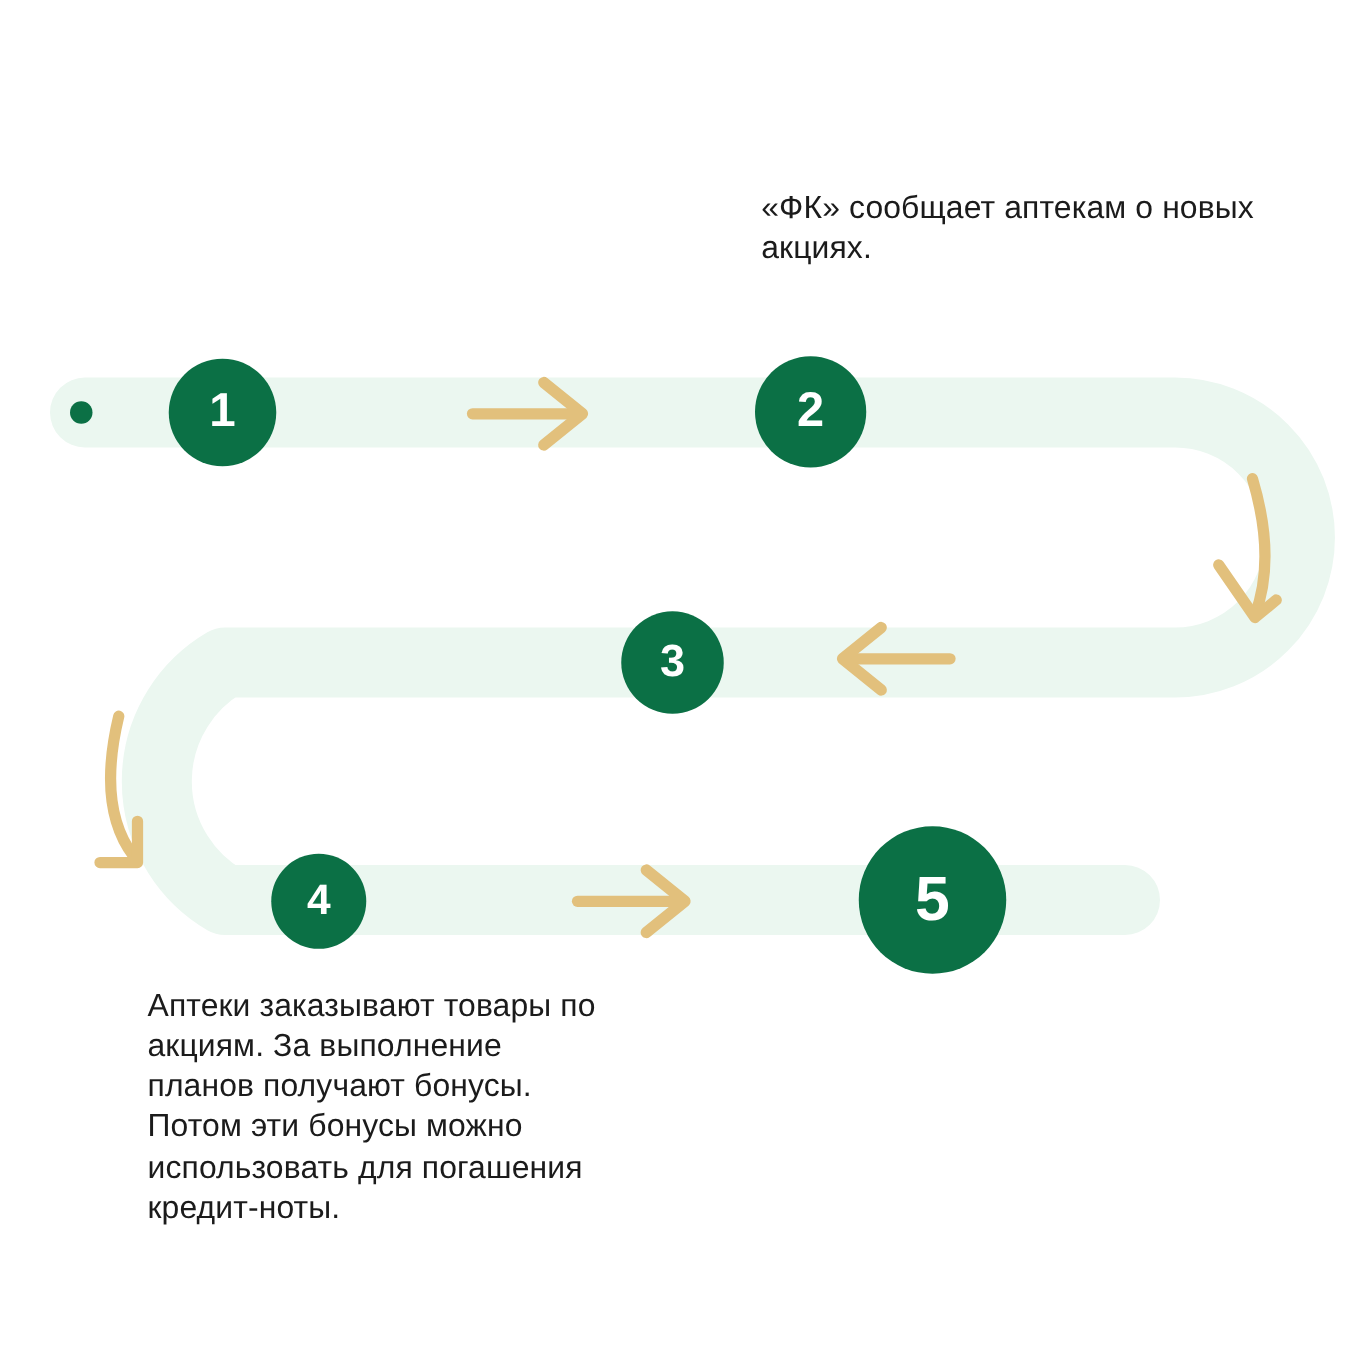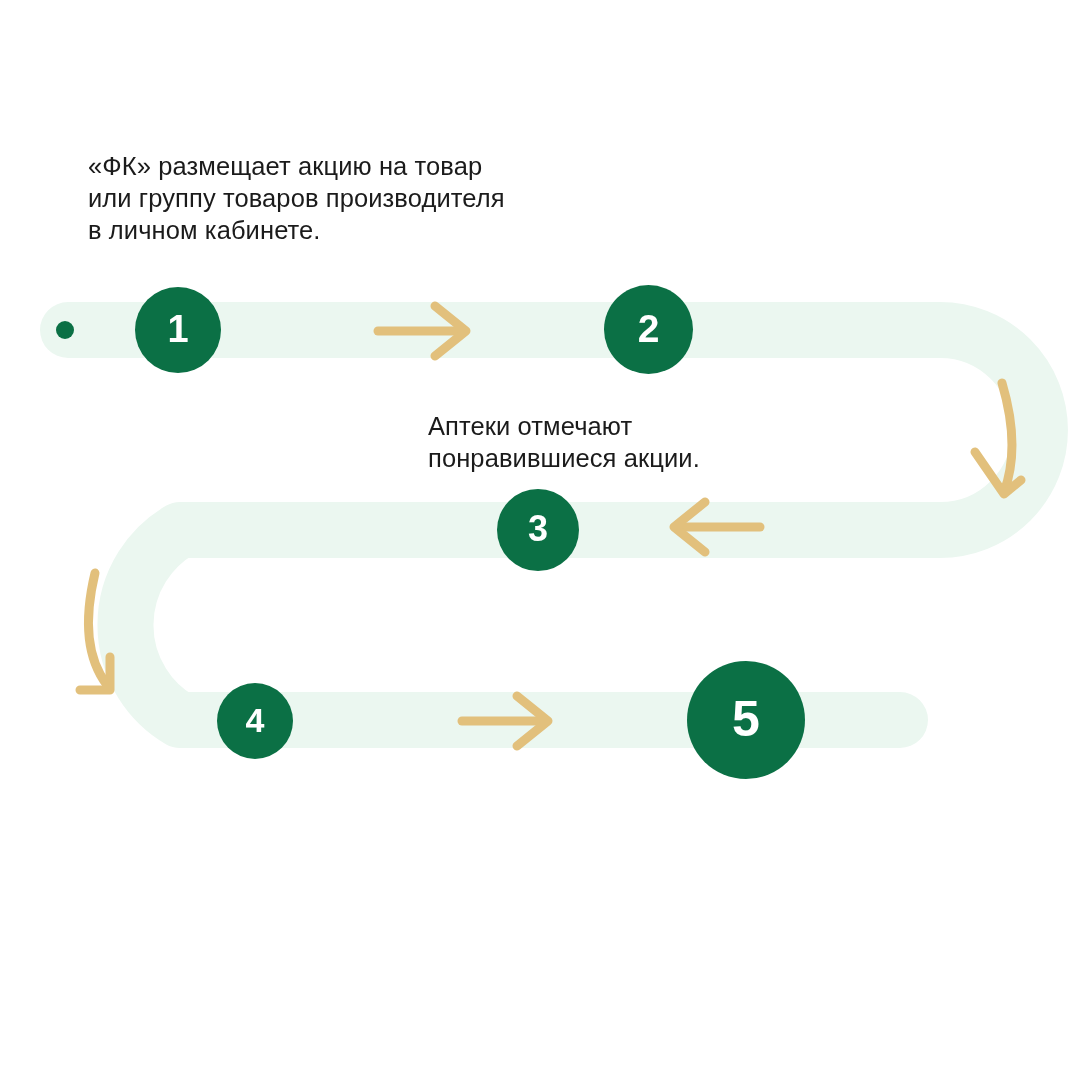--- a/index.html
+++ b/index.html
@@ -112,19 +112,22 @@
   </div>
 
   <div class="step-node" style="left:217px; top:683px; width:76px; height:76px; font-size:34px;">
     <span class="node-num">4</span>
   </div>
 
   <div class="step-node" style="left:687px; top:661px; width:118px; height:118px; font-size:50px;">
     <span class="node-num">5</span>
   </div>
 
-  <div class="caption c1">«ФК» размещает акцию на товар
-или группу товаров производителя
-в личном кабинете.</div>
-  <div class="caption c3">Аптеки отмечают
-понравившиеся акции.</div>
+  <div class="caption c2">«ФК» сообщает аптекам о новых
+акциях.</div>
+  <div class="caption c4">Аптеки заказывают товары по
+акциям. За выполнение
+планов получают бонусы.
+Потом эти бонусы можно
+использовать для погашения
+кредит-ноты.</div>
 
 </div>
 
 </body></html>

